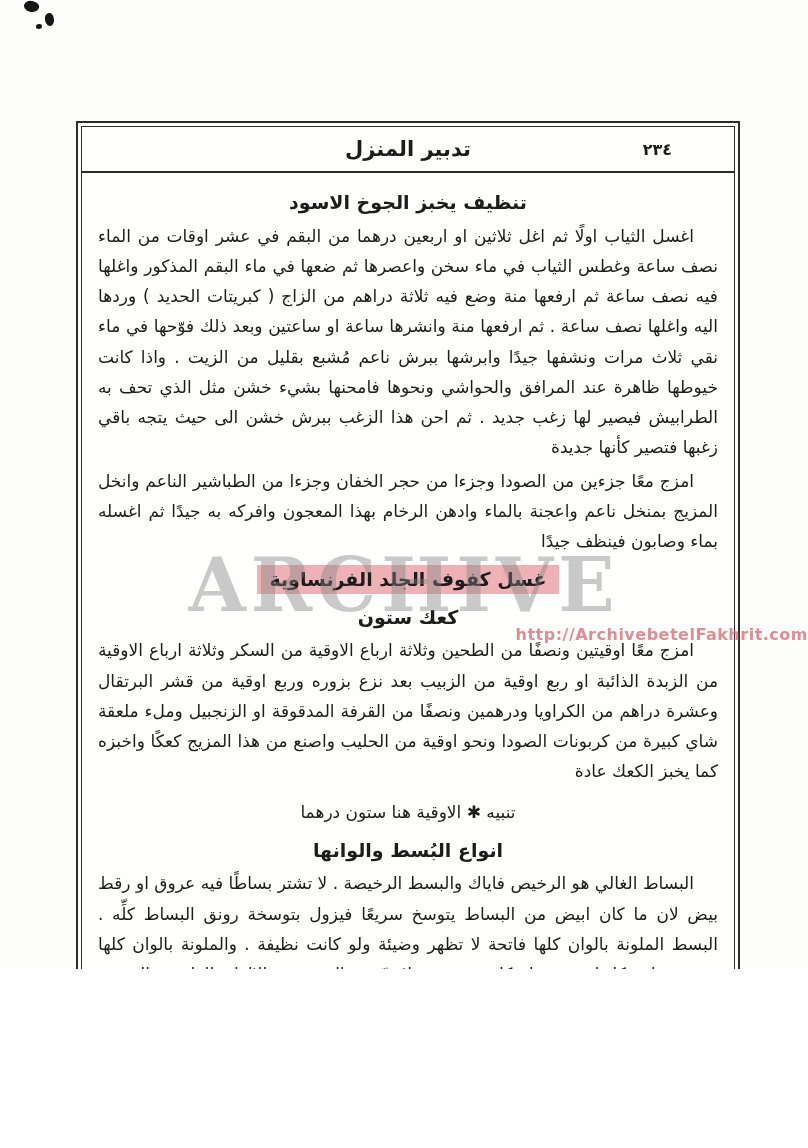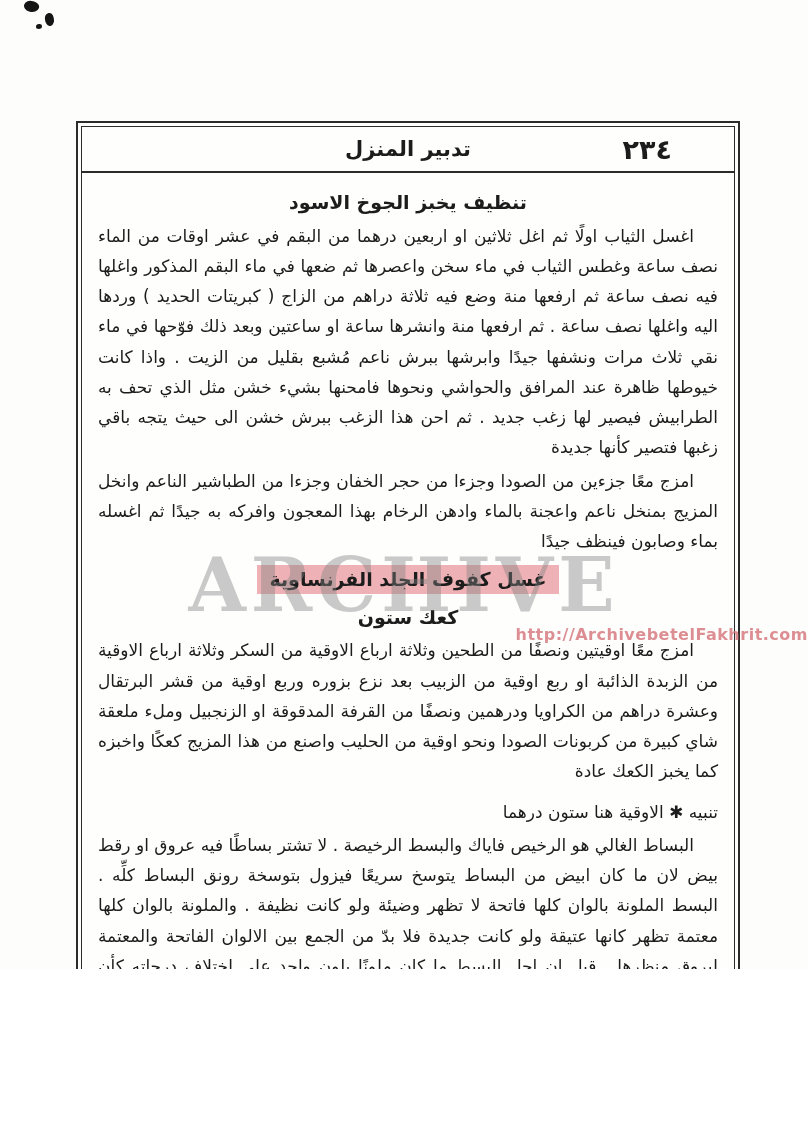--- a/index.html
+++ b/index.html
@@ -57,21 +57,21 @@
   .book-title {
     font-size: 21px;
     font-weight: bold;
     letter-spacing: 1px;
   }
   .page-num {
     position: absolute;
     right: 62px;
     top: 50%;
     transform: translateY(-50%);
-    font-size: 27px;
+    font-size: 16px;
     font-weight: bold;
   }
 
   .content {
     flex: 1 1 auto;
     direction: rtl;
     text-align: justify;
     padding: 6px 16px 10px 16px;
     font-size: 17px;
     line-height: 1.78;
@@ -90,21 +90,21 @@
     background: #eeb2b6;
     padding: 0 12px;
     text-align: right;
   }
   .content p {
     margin: 0 0 3px 0;
     text-indent: 24px;
   }
   .content p.note {
     text-indent: 0;
-    text-align: right;
+    text-align: center;
     margin-top: 10px;
   }
 
   
   .watermark {
     position: absolute;
     left: 0;
     top: 548px;
     width: 100%;
     text-align: center;
@@ -152,20 +152,21 @@
         <p>اغسل الثياب اولًا ثم اغل ثلاثين او اربعين درهما من البقم في عشر اوقات من الماء نصف ساعة وغطس الثياب في ماء سخن واعصرها ثم ضعها في ماء البقم المذكور واغلها فيه نصف ساعة ثم ارفعها منة وضع فيه ثلاثة دراهم من الزاج ( كبريتات الحديد ) وردها اليه واغلها نصف ساعة . ثم ارفعها منة وانشرها ساعة او ساعتين وبعد ذلك فوّحها في ماء نقي ثلاث مرات ونشفها جيدًا وابرشها ببرش ناعم مُشبع بقليل من الزيت . واذا كانت خيوطها ظاهرة عند المرافق والحواشي ونحوها فامحنها بشيء خشن مثل الذي تحف به الطرابيش فيصير لها زغب جديد . ثم احن هذا الزغب ببرش خشن الى حيث يتجه باقي زغبها فتصير كأنها جديدة</p>
 
         <p>امزج معًا جزءين من الصودا وجزءا من حجر الخفان وجزءا من الطباشير الناعم وانخل المزيج بمنخل ناعم واعجنة بالماء وادهن الرخام بهذا المعجون وافركه به جيدًا ثم اغسله بماء وصابون فينظف جيدًا</p>
 
         <h2 class="highlight">غسل كفوف الجلد الفرنساوية</h2>
 
         <h2>كعك ستون</h2>
         <p>امزج معًا اوقيتين ونصفًا من الطحين وثلاثة ارباع الاوقية من السكر وثلاثة ارباع الاوقية من الزبدة الذائبة او ربع اوقية من الزبيب بعد نزع بزوره وربع اوقية من قشر البرتقال وعشرة دراهم من الكراويا ودرهمين ونصفًا من القرفة المدقوقة او الزنجبيل وملء ملعقة شاي كبيرة من كربونات الصودا ونحو اوقية من الحليب واصنع من هذا المزيج كعكًا واخبزه كما يخبز الكعك عادة</p>
         <p class="note">تنبيه ✱  الاوقية هنا ستون درهما</p>
 
+        <h2>انواع البُسط والوانها</h2>
         <p>البساط الغالي هو الرخيص فاياك والبسط الرخيصة . لا تشتر بساطًا فيه عروق او رقط بيض لان ما كان ابيض من البساط يتوسخ سريعًا فيزول بتوسخة رونق البساط كلِّه . البسط الملونة بالوان كلها فاتحة لا تظهر وضيئة ولو كانت نظيفة . والملونة بالوان كلها معتمة تظهر كانها عتيقة ولو كانت جديدة فلا بدّ من الجمع بين الالوان الفاتحة والمعتمة ليروق منظرها . قيل ان اجل البسط ما كان ملونًا بلون واحد على اختلاف درجاته كأن يكون البساط ملونًا با الاحمر من اقتم انواعه الذي يكاد يكون اسود الى افتحها الذي يكاد يكون ابيض . او با الاخضر من اقتم انواعه المدعو باخضر القنينة نسبة الى القناني</p>
 
       </div>
     </div>
   </div>
 
   <div class="watermark">
     <div class="wm-text">ARCHIVE</div>
     <div class="wm-url">http://ArchivebetelFakhrit.com</div>
   </div>

